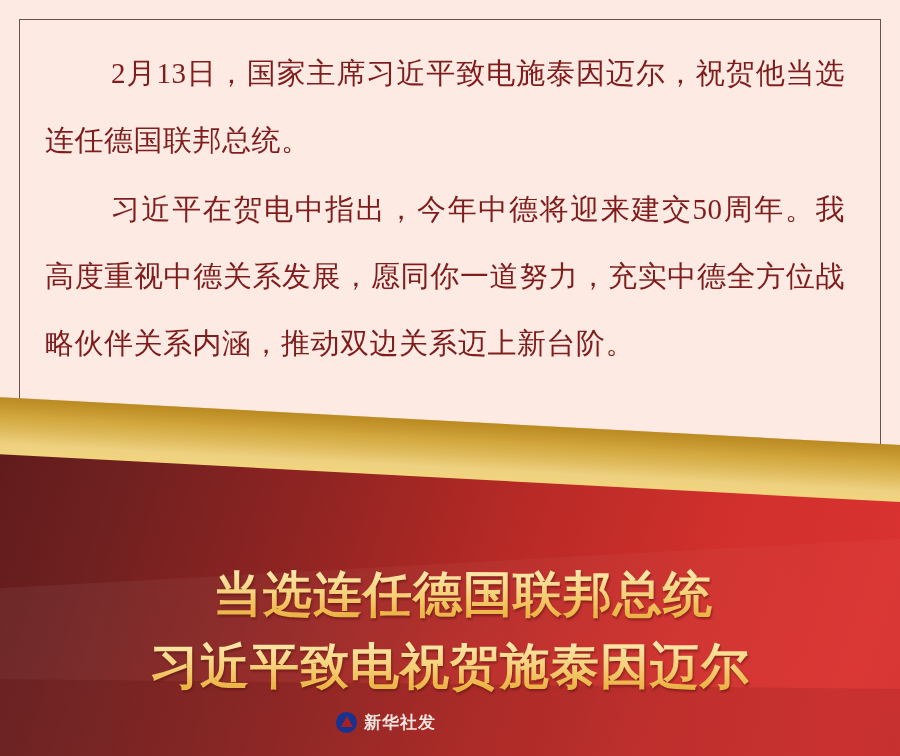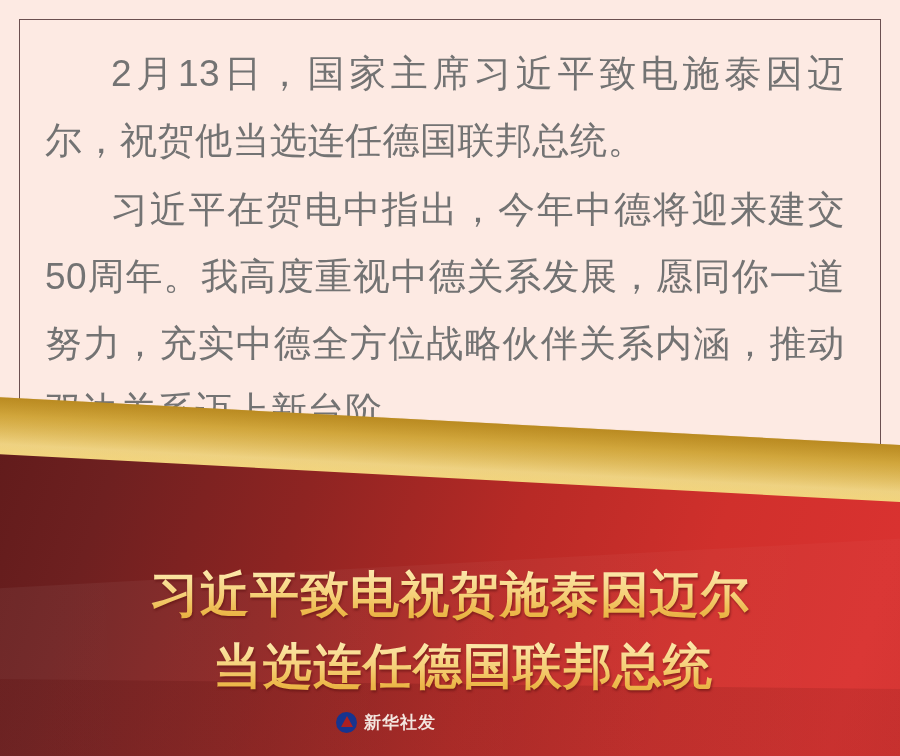--- a/index.html
+++ b/index.html
@@ -44,23 +44,23 @@
   }
 
   .doc-body {
     position: absolute;
     left: 45px;
     top: 40px;
     width: 800px;
   }
 
   .para {
-    color: #737373;
-    font-family: Liberation Sans, sans-serif;
-    font-size: 37px;
+    color: #7f1d1d;
+    font-family: Liberation Serif, serif;
+    font-size: 29px;
     line-height: 67px;
     letter-spacing: 0.5px;
     text-indent: 66px;
     margin: 0 0 2px 0;
     text-align: justify;
     text-justify: inter-character;
     font-weight: 400;
   }
 
   
@@ -232,22 +232,22 @@
   <div class="gold-band">
     <div class="gold-band-top-shade"></div>
   </div>
 
   <div class="red-banner">
     <div class="sheen-a"></div>
     <div class="sheen-b"></div>
   </div>
 
   <div class="headline">
+    <span class="hl-line second">当选连任德国联邦总统</span>
     <span class="hl-line first">习近平致电祝贺施泰因迈尔</span>
-    <span class="hl-line second">当选连任德国联邦总统</span>
   </div>
 
   <div class="credit">
     <span class="logo"></span>
     <span class="credit-text">新华社发</span>
   </div>
 
 </div>
 
 </body></html>

